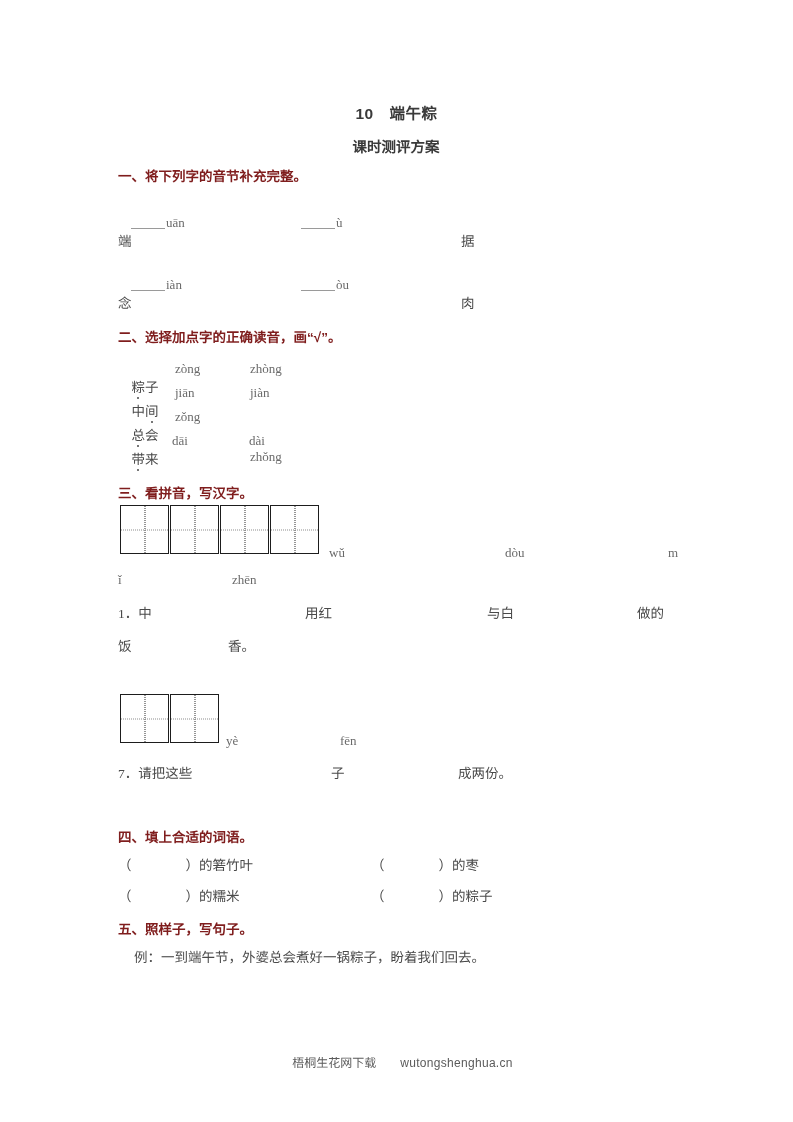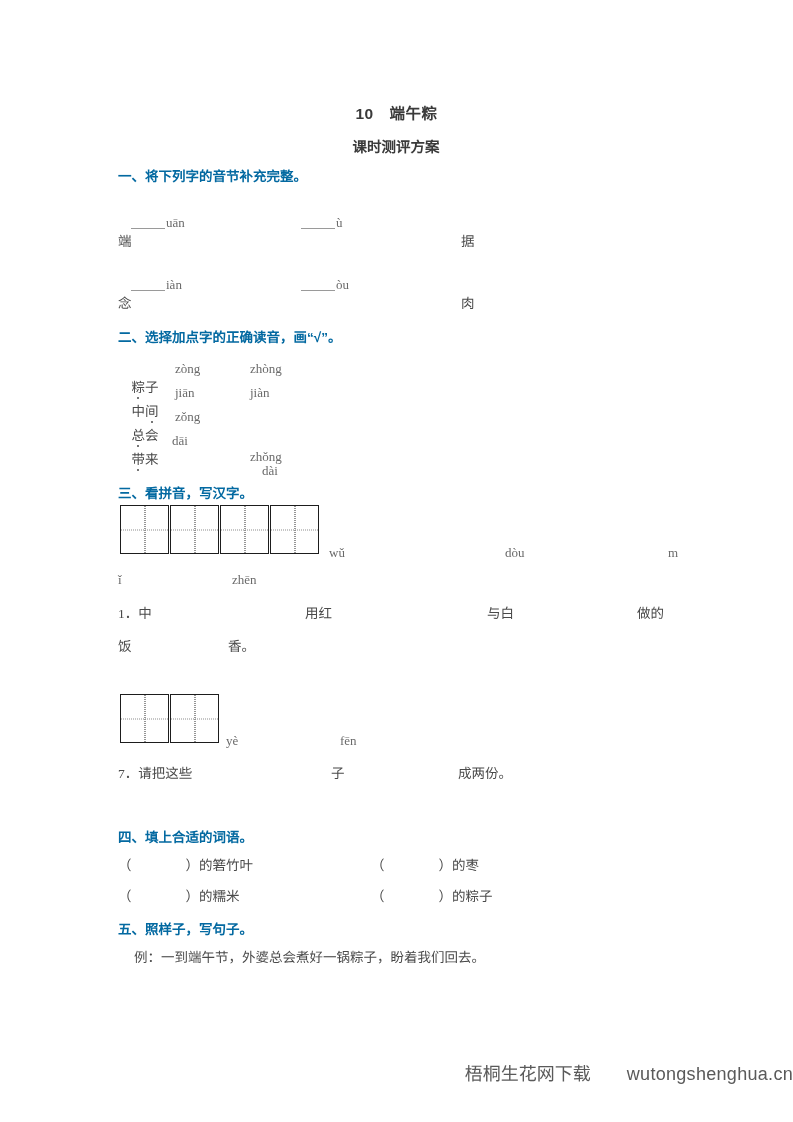--- a/index.html
+++ b/index.html
@@ -45,21 +45,21 @@
     top: 135px;
   }
 
   
   .sec-head {
     position: absolute;
     left: 118px;
     font-family: "Liberation Sans", "DejaVu Sans", sans-serif;
     font-size: 13.5px;
     font-weight: 700;
-    color: #0369a1;
+    color: #7f1d1d;
     white-space: pre;
   }
   .line {
     position: absolute;
     left: 118px;
     font-size: 13.5px;
     color: #555555;
     white-space: pre;
   }
   .line.cjk {
@@ -139,22 +139,22 @@
     border-top: 1.4px dotted #8d8d8d;
     transform: translateY(-50%);
   }
 
   
   .footer {
     position: absolute;
     top: 1038px;
     left: 0;
     right: 0;
-    text-align: right;
-    font-size: 18px;
+    text-align: center;
+    font-size: 12px;
     color: #5a5a5a;
     white-space: pre;
   }
   .footer .site {
     font-family: "Liberation Sans", "DejaVu Sans", sans-serif;
     letter-spacing: .3px;
   }
 </style>
 </head>
 <body>
@@ -203,21 +203,21 @@
   <div class="line cjk" style="top:408px;">
     <span class="dotted-char">总</span><span>会</span>
   </div>
   <div class="py" style="left:175px; top:409px;">zǒng</div>
   <div class="py" style="left:250px; top:409px;margin-top:40px;">zhǒng</div>
 
   <div class="line cjk" style="top:432px;">
     <span class="dotted-char">带</span><span>来</span>
   </div>
   <div class="py" style="left:172px; top:433px;">dāi</div>
-  <div class="py" style="left:262px; top:433px;margin-top:30px;">dài</div>
+  <div class="py" style="left:249px; top:433px;">dài</div>
 
   <div class="sec-head" style="top:482px;">三、看拼音，写汉字。</div>
 
   <div class="grid-row" style="left:120px; top:505px;">
     <div class="tzg"></div>
     <div class="tzg"></div>
     <div class="tzg"></div>
     <div class="tzg"></div>
   </div>
 

